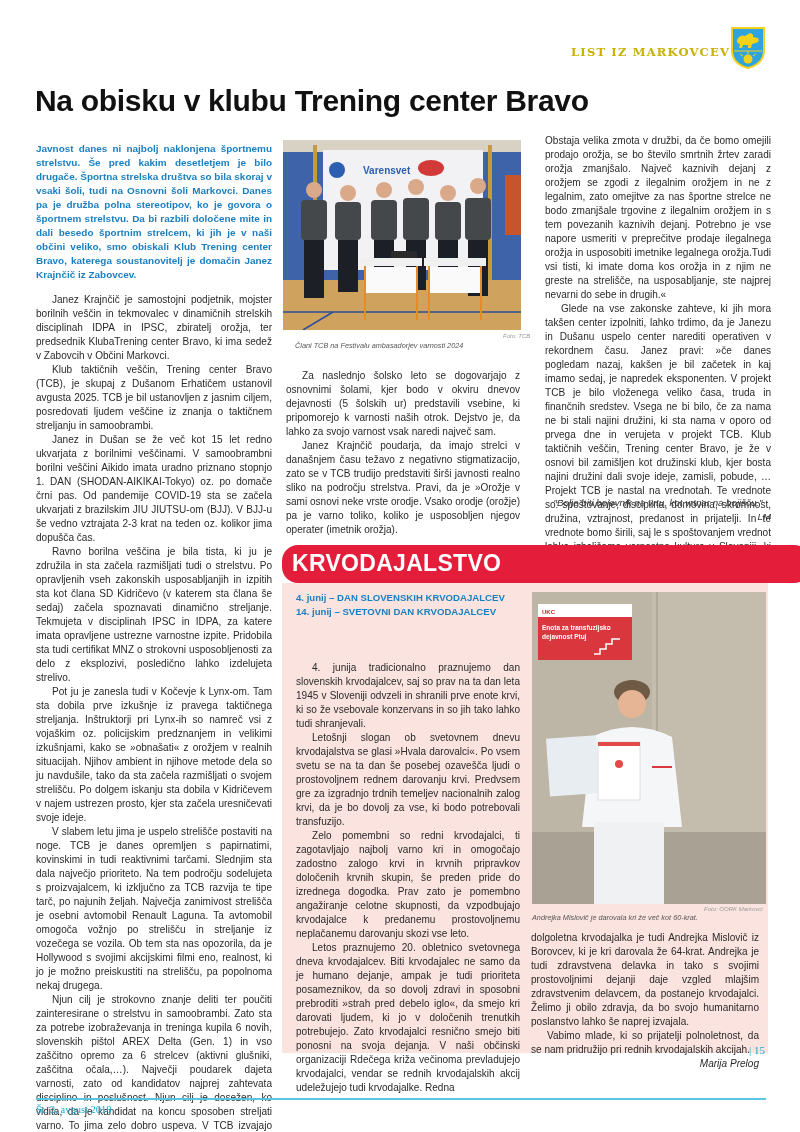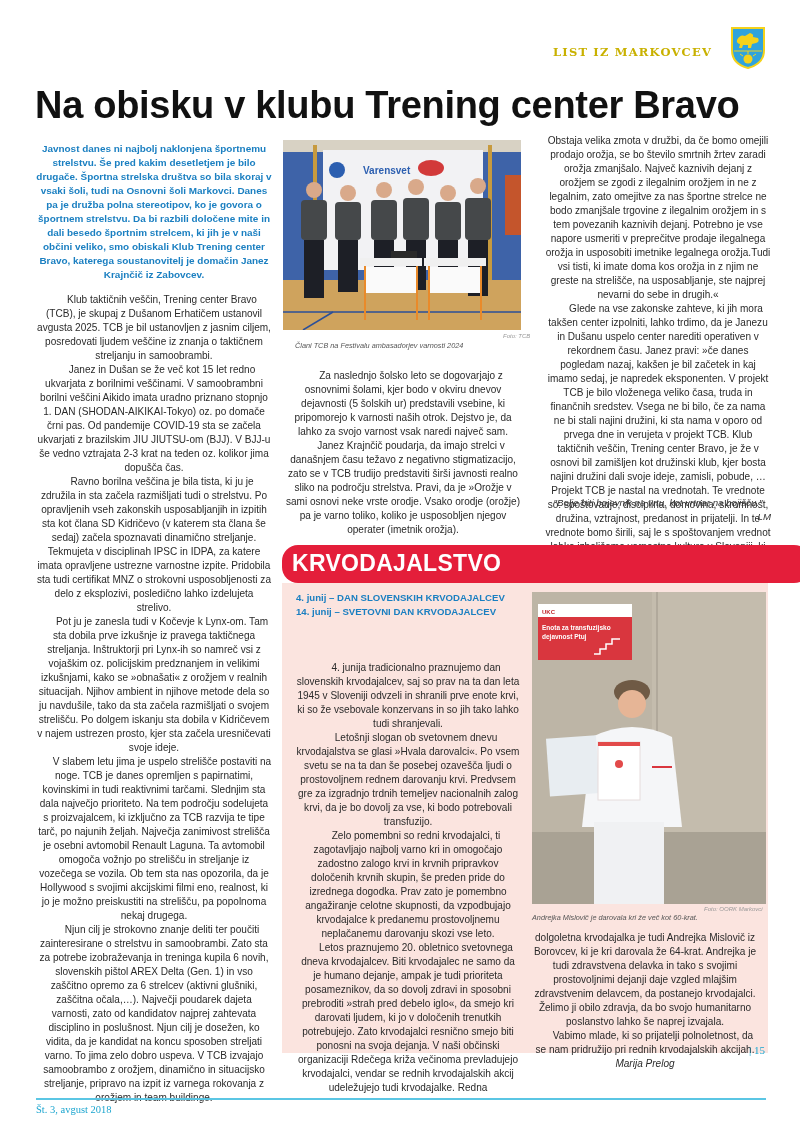--- a/index.html
+++ b/index.html
@@ -1,22 +1,22 @@
 <!DOCTYPE html>
 <html><head>
 <meta charset="utf-8">
 <style>
   html, body { margin: 0; padding: 0; background: #ffffff; }
   body { width: 800px; height: 1132px; position: relative; overflow: hidden; font-family: "DejaVu Sans", sans-serif; color: #222; }
-  .header { position: absolute; top: 26px; right: 34px; display: flex; align-items: center; gap: 18px; }
+  .header { position: absolute; top: 26px; right: 34px; display: flex; align-items: center; gap: 0; }
   .masthead { font-family: "DejaVu Serif", serif; font-weight: bold; font-size: 11.5px; color: #c9b100; letter-spacing: 1.2px; margin-top: 8px; }
   .crest { width: 36px; height: 44px; }
-  .title { position: absolute; left: 35px; top: 84px; margin: 0; font-family: "Liberation Sans", sans-serif; font-weight: bold; font-size: 38px; color: #111; letter-spacing: -0.3px; white-space: nowrap; }
+  .title { position: absolute; left: 35px; top: 84px; margin: 0; font-family: "Liberation Sans", sans-serif; font-weight: bold; font-size: 30px; color: #111; letter-spacing: -0.3px; white-space: nowrap; }
   .col { position: absolute; font-family: "Liberation Sans", sans-serif; font-size: 10.05px; line-height: 14px; text-align: justify; color: #2a2a2a; }
-  .col p { margin: 0; text-indent: 16px; text-align: center; }
+  .col p { margin: 0; text-indent: 16px; }
   .col p.noindent { text-indent: 0; }
   .lead { color: #1a7fc1; font-weight: bold; font-size: 9.95px; line-height: 14px; text-indent: 0 !important; margin-bottom: 11px !important; }
   #col1 { left: 36px; top: 142px; width: 236px; }
   #col2 { left: 286px; top: 369px; width: 234px; }
   #col3 { left: 545px; top: 134px; width: 226px; }
   .photo1 { position: absolute; left: 283px; top: 140px; width: 238px; height: 190px; overflow: hidden; background: #5eead4; }
   .credit { position: absolute; font-family: "Liberation Sans", sans-serif; font-style: italic; font-size: 6px; color: #999; }
   .caption { position: absolute; font-family: "Liberation Sans", sans-serif; font-style: italic; font-size: 7.3px; color: #555; white-space: nowrap; }
   .quote { position: absolute; left: 545px; top: 496px; width: 226px; font-family: "Liberation Sans", sans-serif; font-style: italic; font-size: 9.7px; line-height: 14px; color: #333; }
   .quote .q1 { text-align: center; }
@@ -44,20 +44,21 @@
     <path d="M4 25 H32" stroke="#f4d21b" stroke-width="1"></path>
     <circle cx="18" cy="33" r="4.5" fill="#f4d21b"></circle>
     <path d="M13 30 l-3-2 M23 30 l3-2 M18 28 l0-3" stroke="#f4d21b" stroke-width="1"></path>
   </svg>
 </div>
 
 <h1 class="title">Na obisku v klubu Trening center Bravo</h1>
 
 <div class="col" id="col1">
   <p class="lead">Javnost danes ni najbolj naklonjena športnemu strelstvu. Še pred kakim desetletjem je bilo drugače. Športna strelska društva so bila skoraj v vsaki šoli, tudi na Osnovni šoli Markovci. Danes pa je družba polna stereotipov, ko je govora o športnem strelstvu. Da bi razbili določene mite in dali besedo športnim strelcem, ki jih je v naši občini veliko, smo obiskali Klub Trening center Bravo, katerega soustanovitelj je domačin Janez Krajnčič iz Zabovcev.</p>
+  <p>Janez Krajnčič je samostojni podjetnik, mojster borilnih veščin in tekmovalec v dinamičnih strelskih disciplinah IDPA in IPSC, zbiratelj orožja, ter predsednik KlubaTrening center Bravo, ki ima sedež v Zabovcih v Občini Markovci.</p>
   <p>Klub taktičnih veščin, Trening center Bravo (TCB), je skupaj z Dušanom Erhatičem ustanovil avgusta 2025. TCB je bil ustanovljen z jasnim ciljem, posredovati ljudem veščine iz znanja o taktičnem streljanju in samoobrambi.</p>
   <p>Janez in Dušan se že več kot 15 let redno ukvarjata z borilnimi veščinami. V samoobrambni borilni veščini Aikido imata uradno priznano stopnjo 1. DAN (SHODAN-AIKIKAI-Tokyo) oz. po domače črni pas. Od pandemije COVID-19 sta se začela ukvarjati z brazilskim JIU JIUTSU-om (BJJ). V BJJ-u še vedno vztrajata 2-3 krat na teden oz. kolikor jima dopušča čas.</p>
   <p>Ravno borilna veščina je bila tista, ki ju je združila in sta začela razmišljati tudi o strelstvu. Po opravljenih vseh zakonskih usposabljanjih in izpitih sta kot člana SD Kidričevo (v katerem sta člana še sedaj) začela spoznavati dinamično streljanje. Tekmujeta v disciplinah IPSC in IDPA, za katere imata opravljene ustrezne varnostne izpite. Pridobila sta tudi certifikat MNZ o strokovni usposobljenosti za delo z eksplozivi, posledično lahko izdelujeta strelivo.</p>
   <p>Pot ju je zanesla tudi v Kočevje k Lynx-om. Tam sta dobila prve izkušnje iz pravega taktičnega streljanja. Inštruktorji pri Lynx-ih so namreč vsi z vojaškim oz. policijskim predznanjem in velikimi izkušnjami, kako se »obnašati« z orožjem v realnih situacijah. Njihov ambient in njihove metode dela so ju navdušile, tako da sta začela razmišljati o svojem strelišču. Po dolgem iskanju sta dobila v Kidričevem v najem ustrezen prosto, kjer sta začela uresničevati svoje ideje.</p>
   <p>V slabem letu jima je uspelo strelišče postaviti na noge. TCB je danes opremljen s papirnatimi, kovinskimi in tudi reaktivnimi tarčami. Slednjim sta dala največjo prioriteto. Na tem področju sodelujeta s proizvajalcem, ki izključno za TCB razvija te tipe tarč, po najunih željah. Največja zanimivost strelišča je osebni avtomobil Renault Laguna. Ta avtomobil omogoča vožnjo po strelišču in streljanje iz vozečega se vozila. Ob tem sta nas opozorila, da je Hollywood s svojimi akcijskimi filmi eno, realnost, ki jo je možno preiskustiti na strelišču, pa popolnoma nekaj drugega.</p>
   <p>Njun cilj je strokovno znanje deliti ter poučiti zainteresirane o strelstvu in samoobrambi. Zato sta za potrebe izobraževanja in treninga kupila 6 novih, slovenskih pištol AREX Delta (Gen. 1) in vso zaščitno opremo za 6 strelcev (aktivni glušniki, zaščitna očala,…). Največji poudarek dajeta varnosti, zato od kandidatov najprej zahtevata disciplino in poslušnost. Njun cilj je dosežen, ko vidita, da je kandidat na koncu sposoben streljati varno. To jima zelo dobro uspeva. V TCB izvajajo samoobrambo z orožjem, dinamično in situacijsko streljanje, pripravo na izpit iz varnega rokovanja z orožjem in team buildinge.</p>
 
 </div>
 
 <div class="photo1" title="Group photo of six TCB members in dark t-shirts standing behind two tables in a sports hall">

